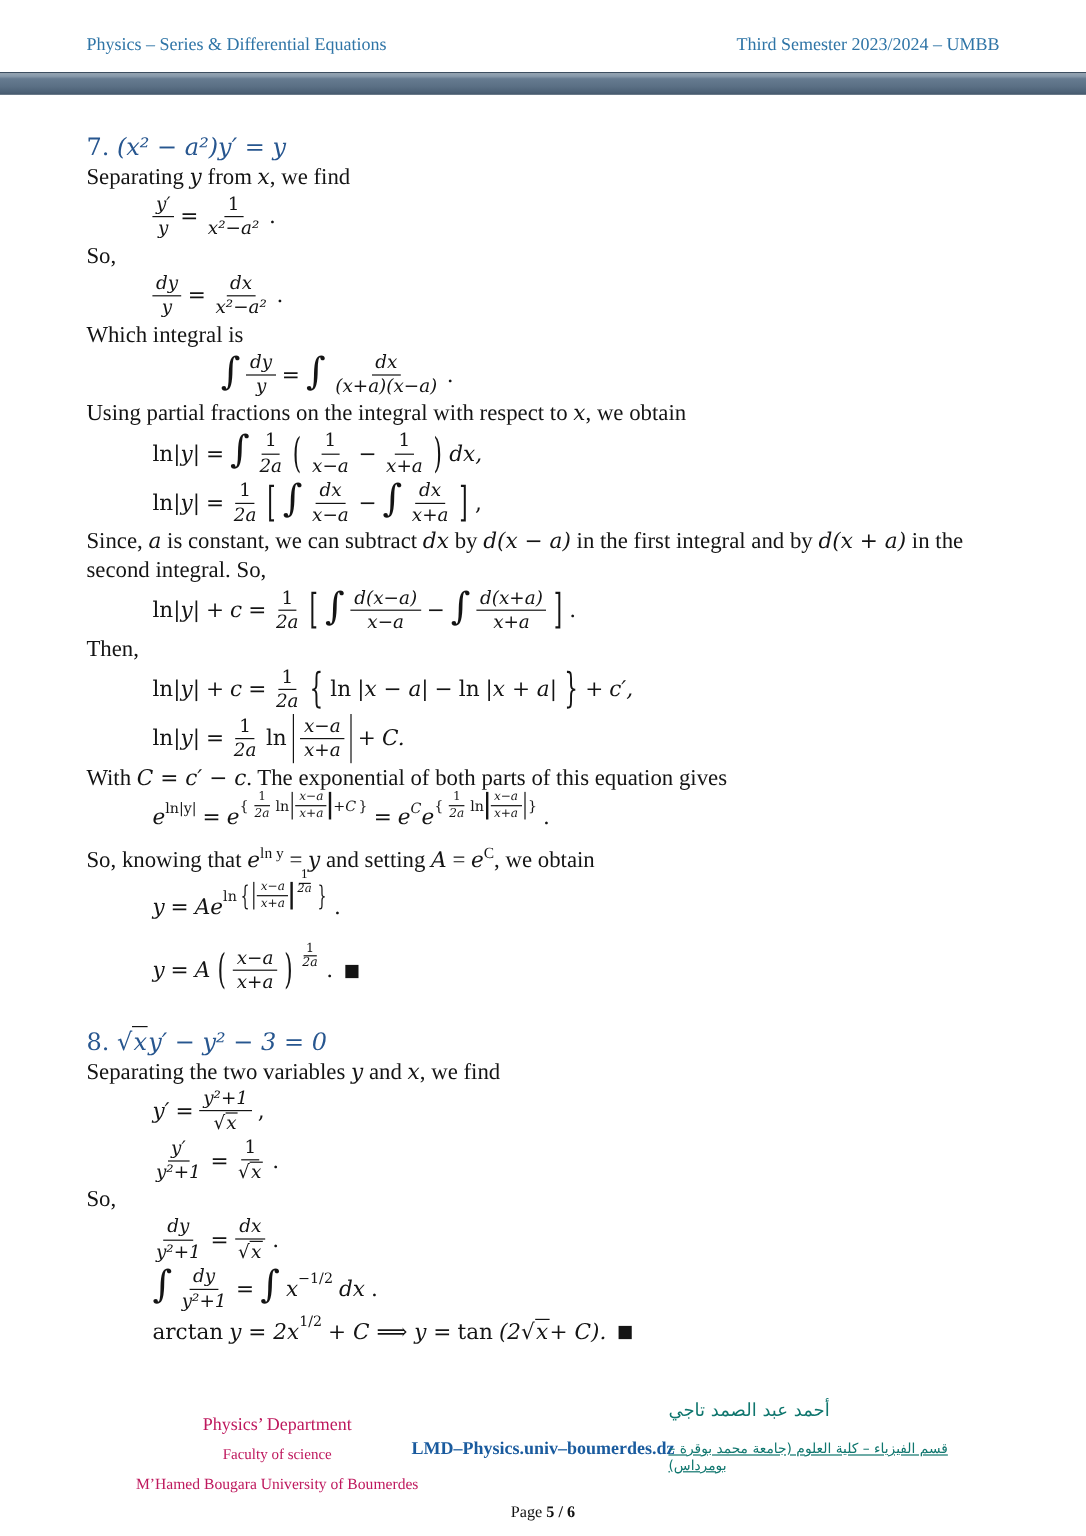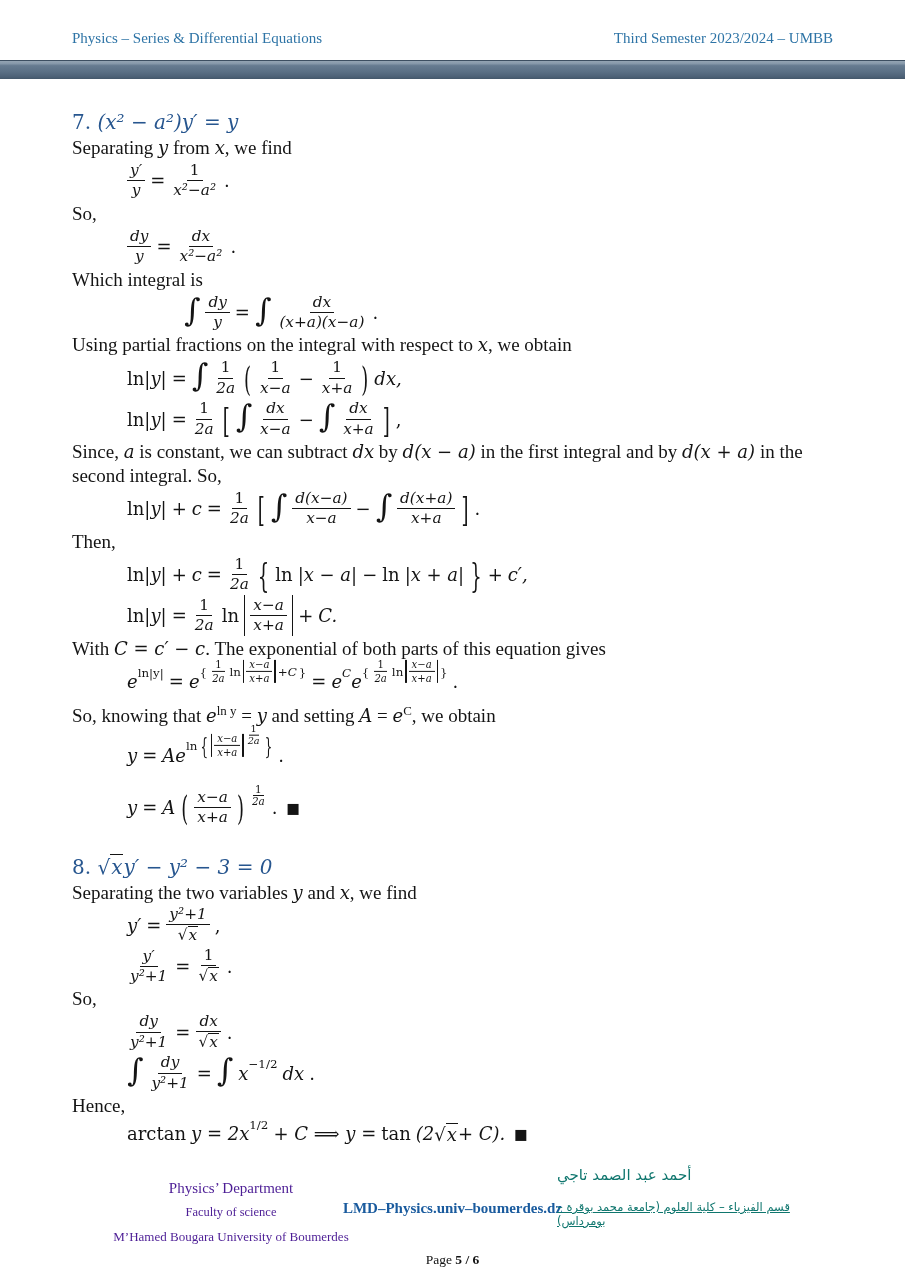--- a/index.html
+++ b/index.html
@@ -54,21 +54,21 @@
          transform:translateY(-0.85em); }
   .exp .vb { height:2em; }
   .exp .supfr { font-size:0.82em; transform:translateY(-1.05em); }
   .grp { display:inline-flex; align-items:center; }
   .sq { display:inline-flex; align-items:baseline; }
   .sq .rad { font-style:normal; }
   .sq .ov  { border-top:1.2px solid #141414; padding:0 1px; font-style:italic; }
   .qed { font-style:normal; font-size:0.8em; margin-left:4px; }
 
   
-  .f-left { position:absolute; left:96px; top:1180px; width:270px; text-align:center; color:#4c1d95; }
+  .f-left { position:absolute; left:96px; top:1180px; width:270px; text-align:center; color:#be185d; }
   .f-left .l1 { font-size:15px; }
   .f-left .l2 { font-size:12.5px; margin-top:8px; }
   .f-left .l3 { font-size:13px; margin-top:9px; }
   .f-center { position:absolute; left:340px; top:1200px; width:225px; text-align:center;
               color:#1A5B9E; font-size:15px; font-weight:bold; }
   .f-right { position:absolute; right:78px; top:1166px; width:270px; text-align:left;
              color:#0f766e; direction:rtl; font-family:"DejaVu Sans", sans-serif; }
   .f-right .a1 { font-size:15px; }
   .f-right .a2 { font-size:11.5px; margin-top:16px;text-decoration:underline; }
   .pgnum { position:absolute; bottom:12px; left:0; width:100%; text-align:center;
@@ -429,21 +429,20 @@
       <span>=</span>
       <span class="int">∫</span>
       <span class="grp">
           <span class="i">x</span>
           <span class="sup">−1/2</span>
         </span>
       <span class="i">dx</span>
       <span>.</span>
     </div>
 
-    <p class="t">Hence,</p>
 
     <div class="eq" style="min-height:30px;">
       <span>arctan </span>
         <span class="grp">
           <span class="i">y = 2x</span>
           <span class="sup">1/2</span>
         </span>
         <span class="i"> + C ⟹ y = </span>
         <span>tan</span>
         <span class="grp">

